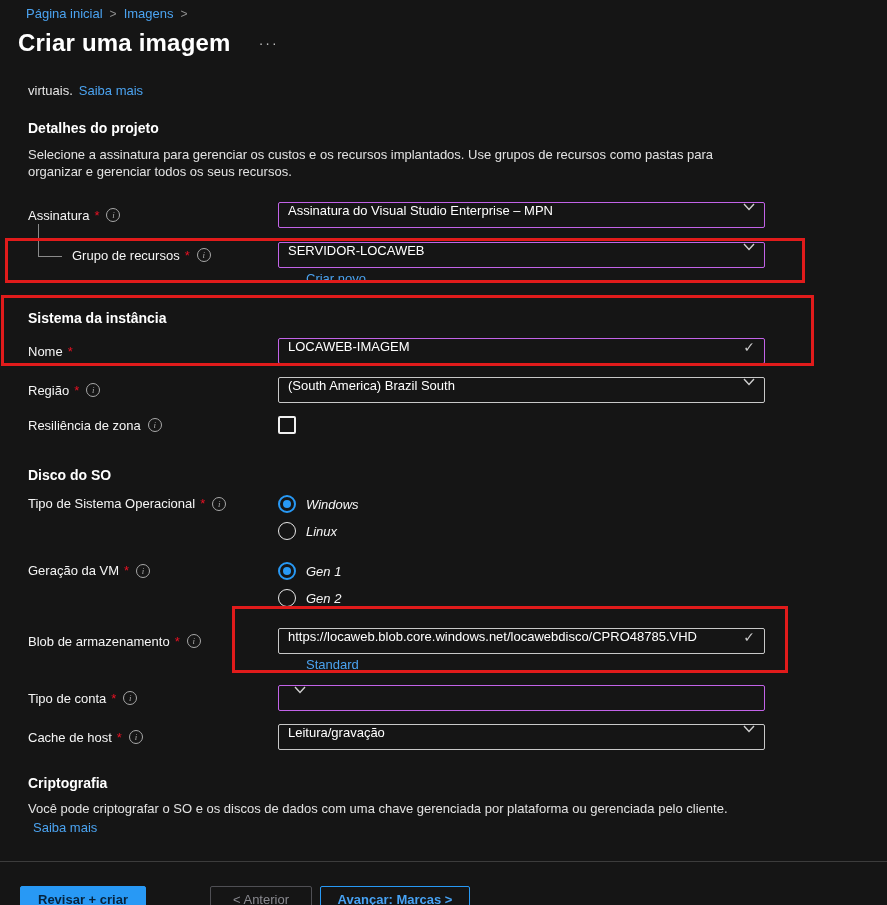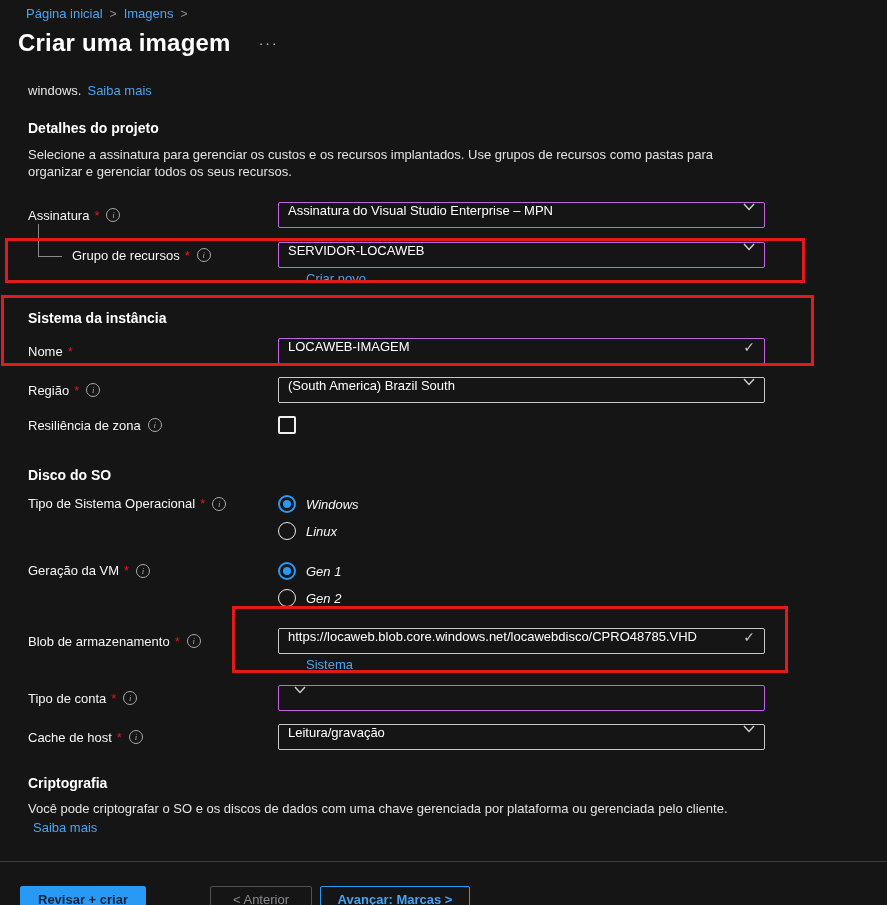--- a/index.html
+++ b/index.html
@@ -105,21 +105,21 @@
     <span class="crumb">Imagens</span>
     <span class="crumb-sep">&gt;</span>
   </div>
 
   <div class="title-row">
     <span class="page-title">Criar uma imagem</span>
     <span class="more-dots">···</span>
   </div>
 
   <div class="intro">
-    <span>windows.</span><span class="link">Saiba mais</span>
+    <span>virtuais.</span><span class="link">Saiba mais</span>
   </div>
 
   <div class="section-h h-project">Detalhes do projeto</div>
   <div class="desc">Selecione a assinatura para gerenciar os custos e os recursos implantados. Use grupos de recursos como pastas para organizar e gerenciar todos os seus recursos.</div>
 
   <div class="row r-assinatura">
     <div class="lbl">
       <span>Assinatura</span>
         <span class="req">*</span>
       <span class="info-i">i</span>
@@ -245,21 +245,21 @@
       <span class="info-i">i</span>
     </div>
     <div class="ctl">
       <div class="fieldbox">
         <span class="val">https://locaweb.blob.core.windows.net/locawebdisco/CPRO48785.VHD</span>
         <span class="tick">✓</span>
       </div>
     </div>
   </div>
   <div class="sub-link">
-    <span class="link">Sistema</span>
+    <span class="link">Standard</span>
   </div>
 
   <div class="row r-conta">
     <div class="lbl">
       <span>Tipo de conta</span>
         <span class="req">*</span>
       <span class="info-i">i</span>
     </div>
     <div class="ctl">
       <div class="fieldbox purple">

